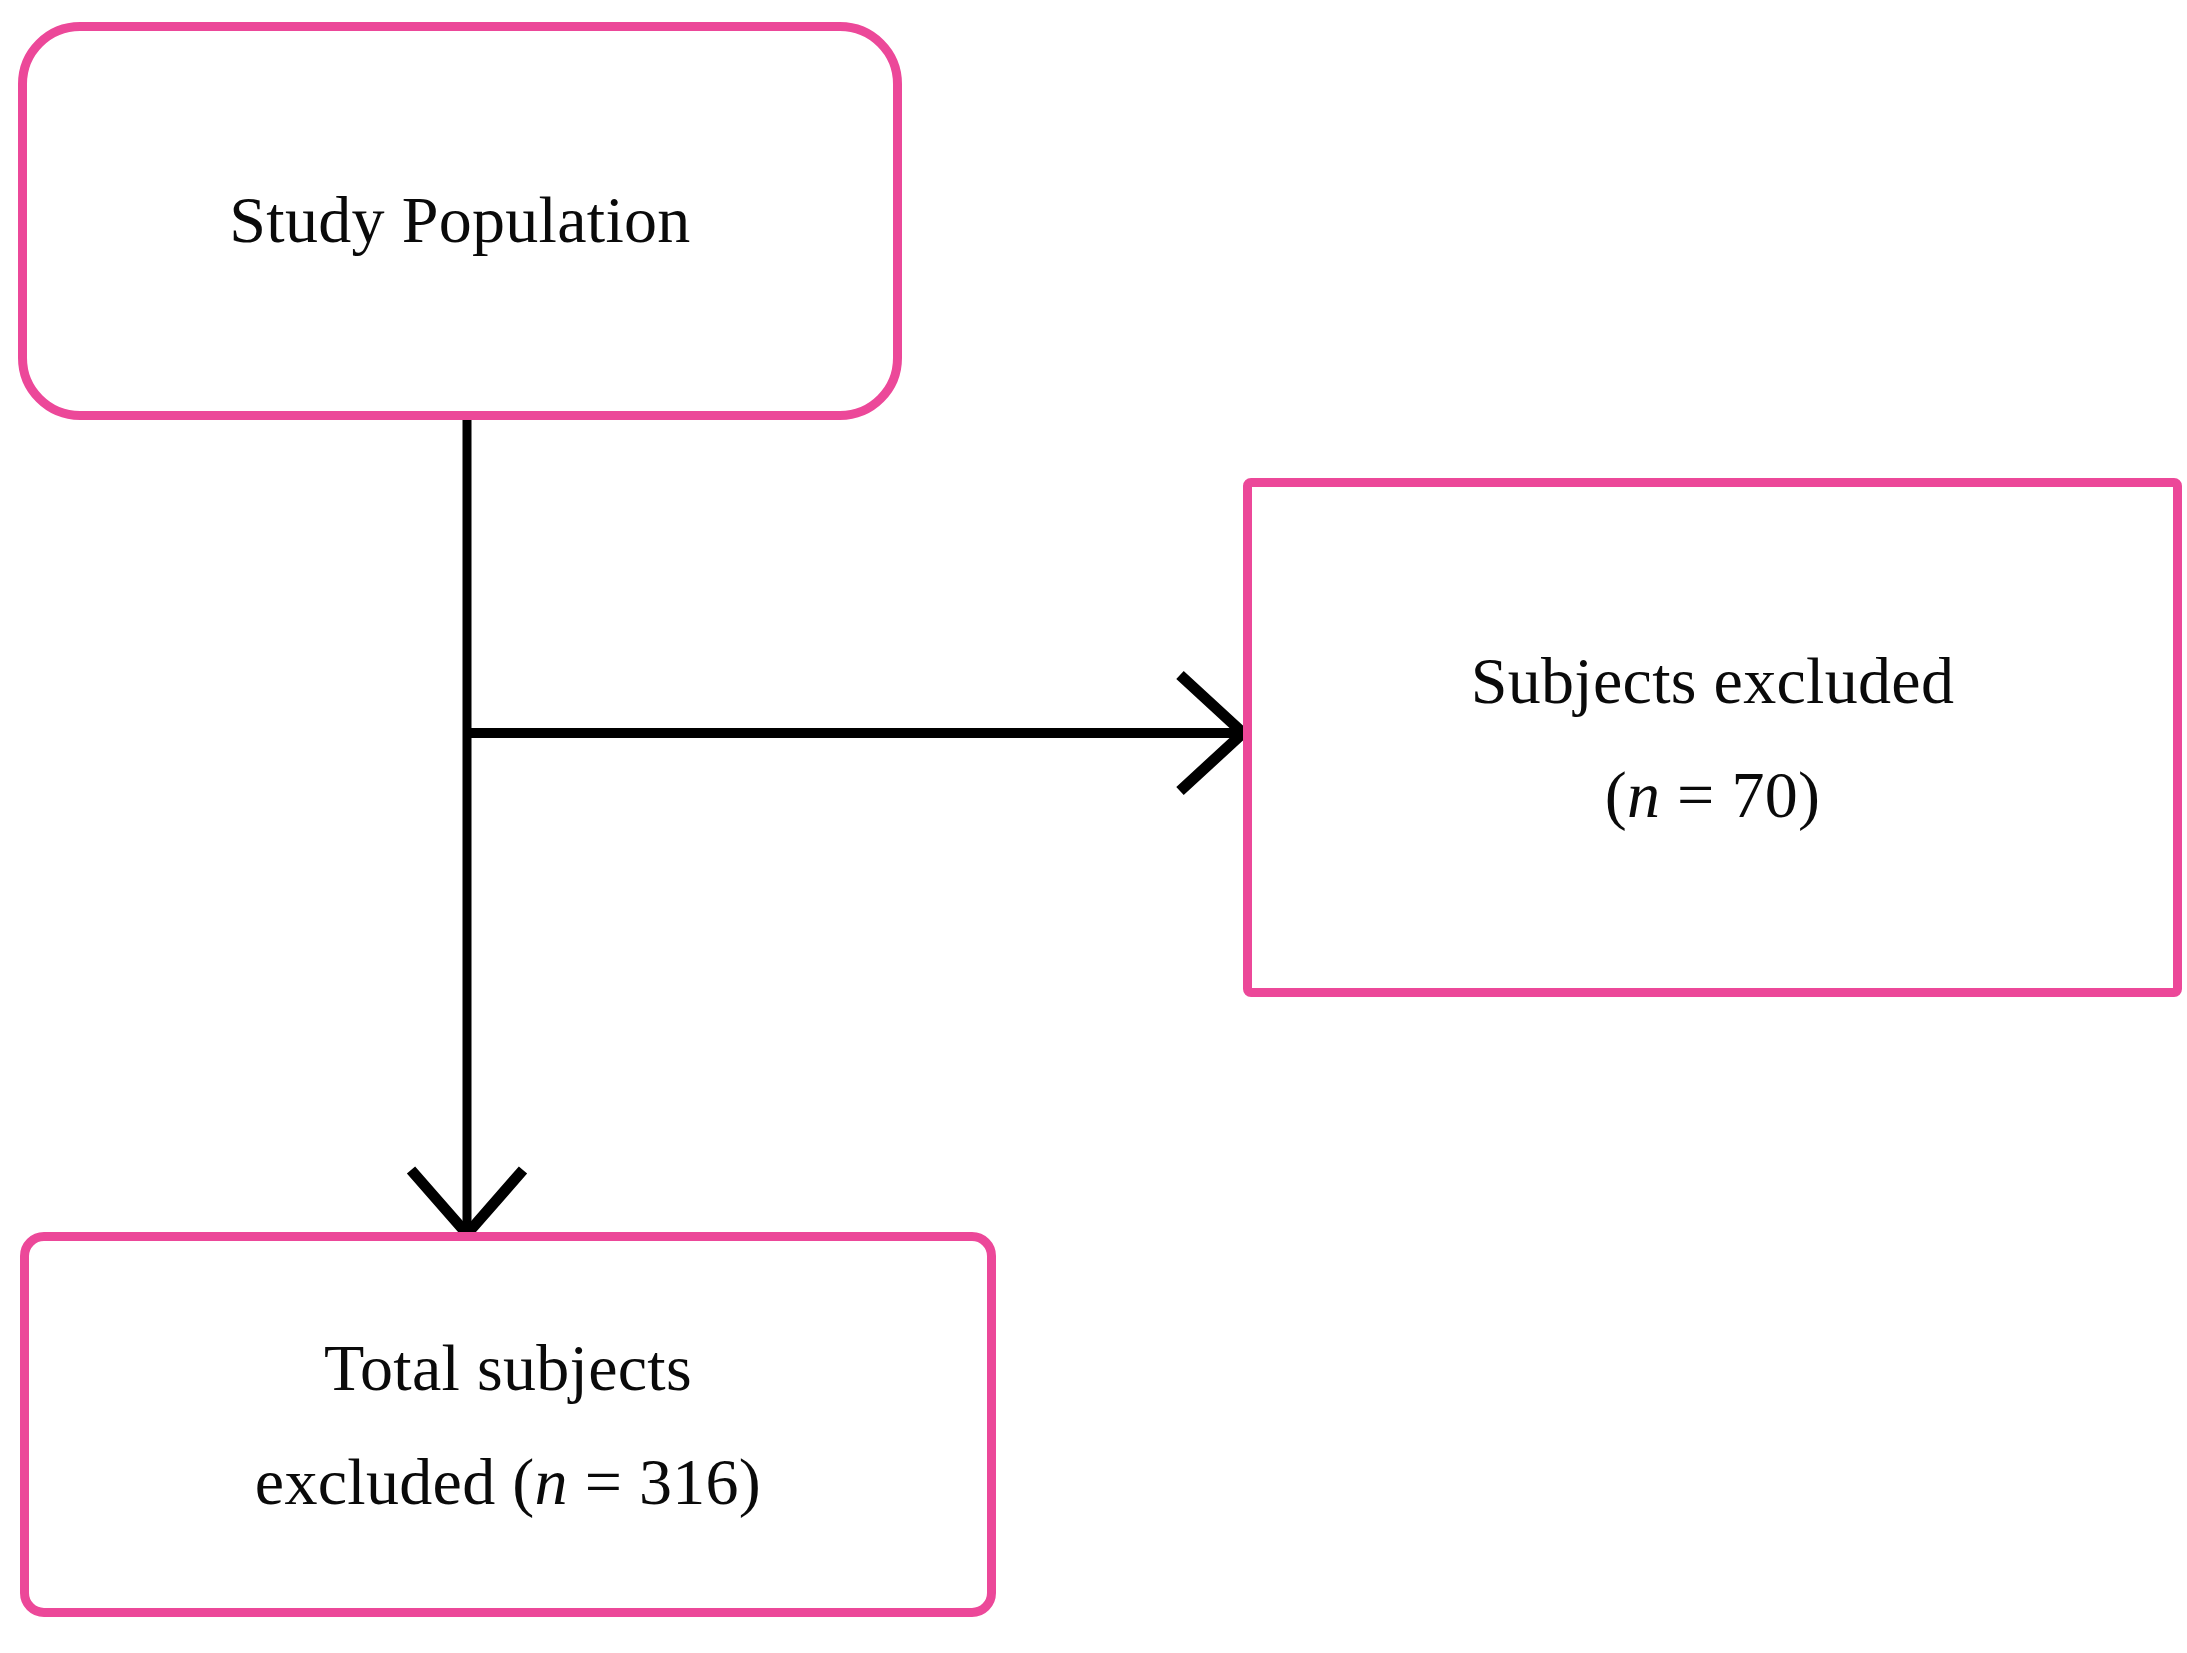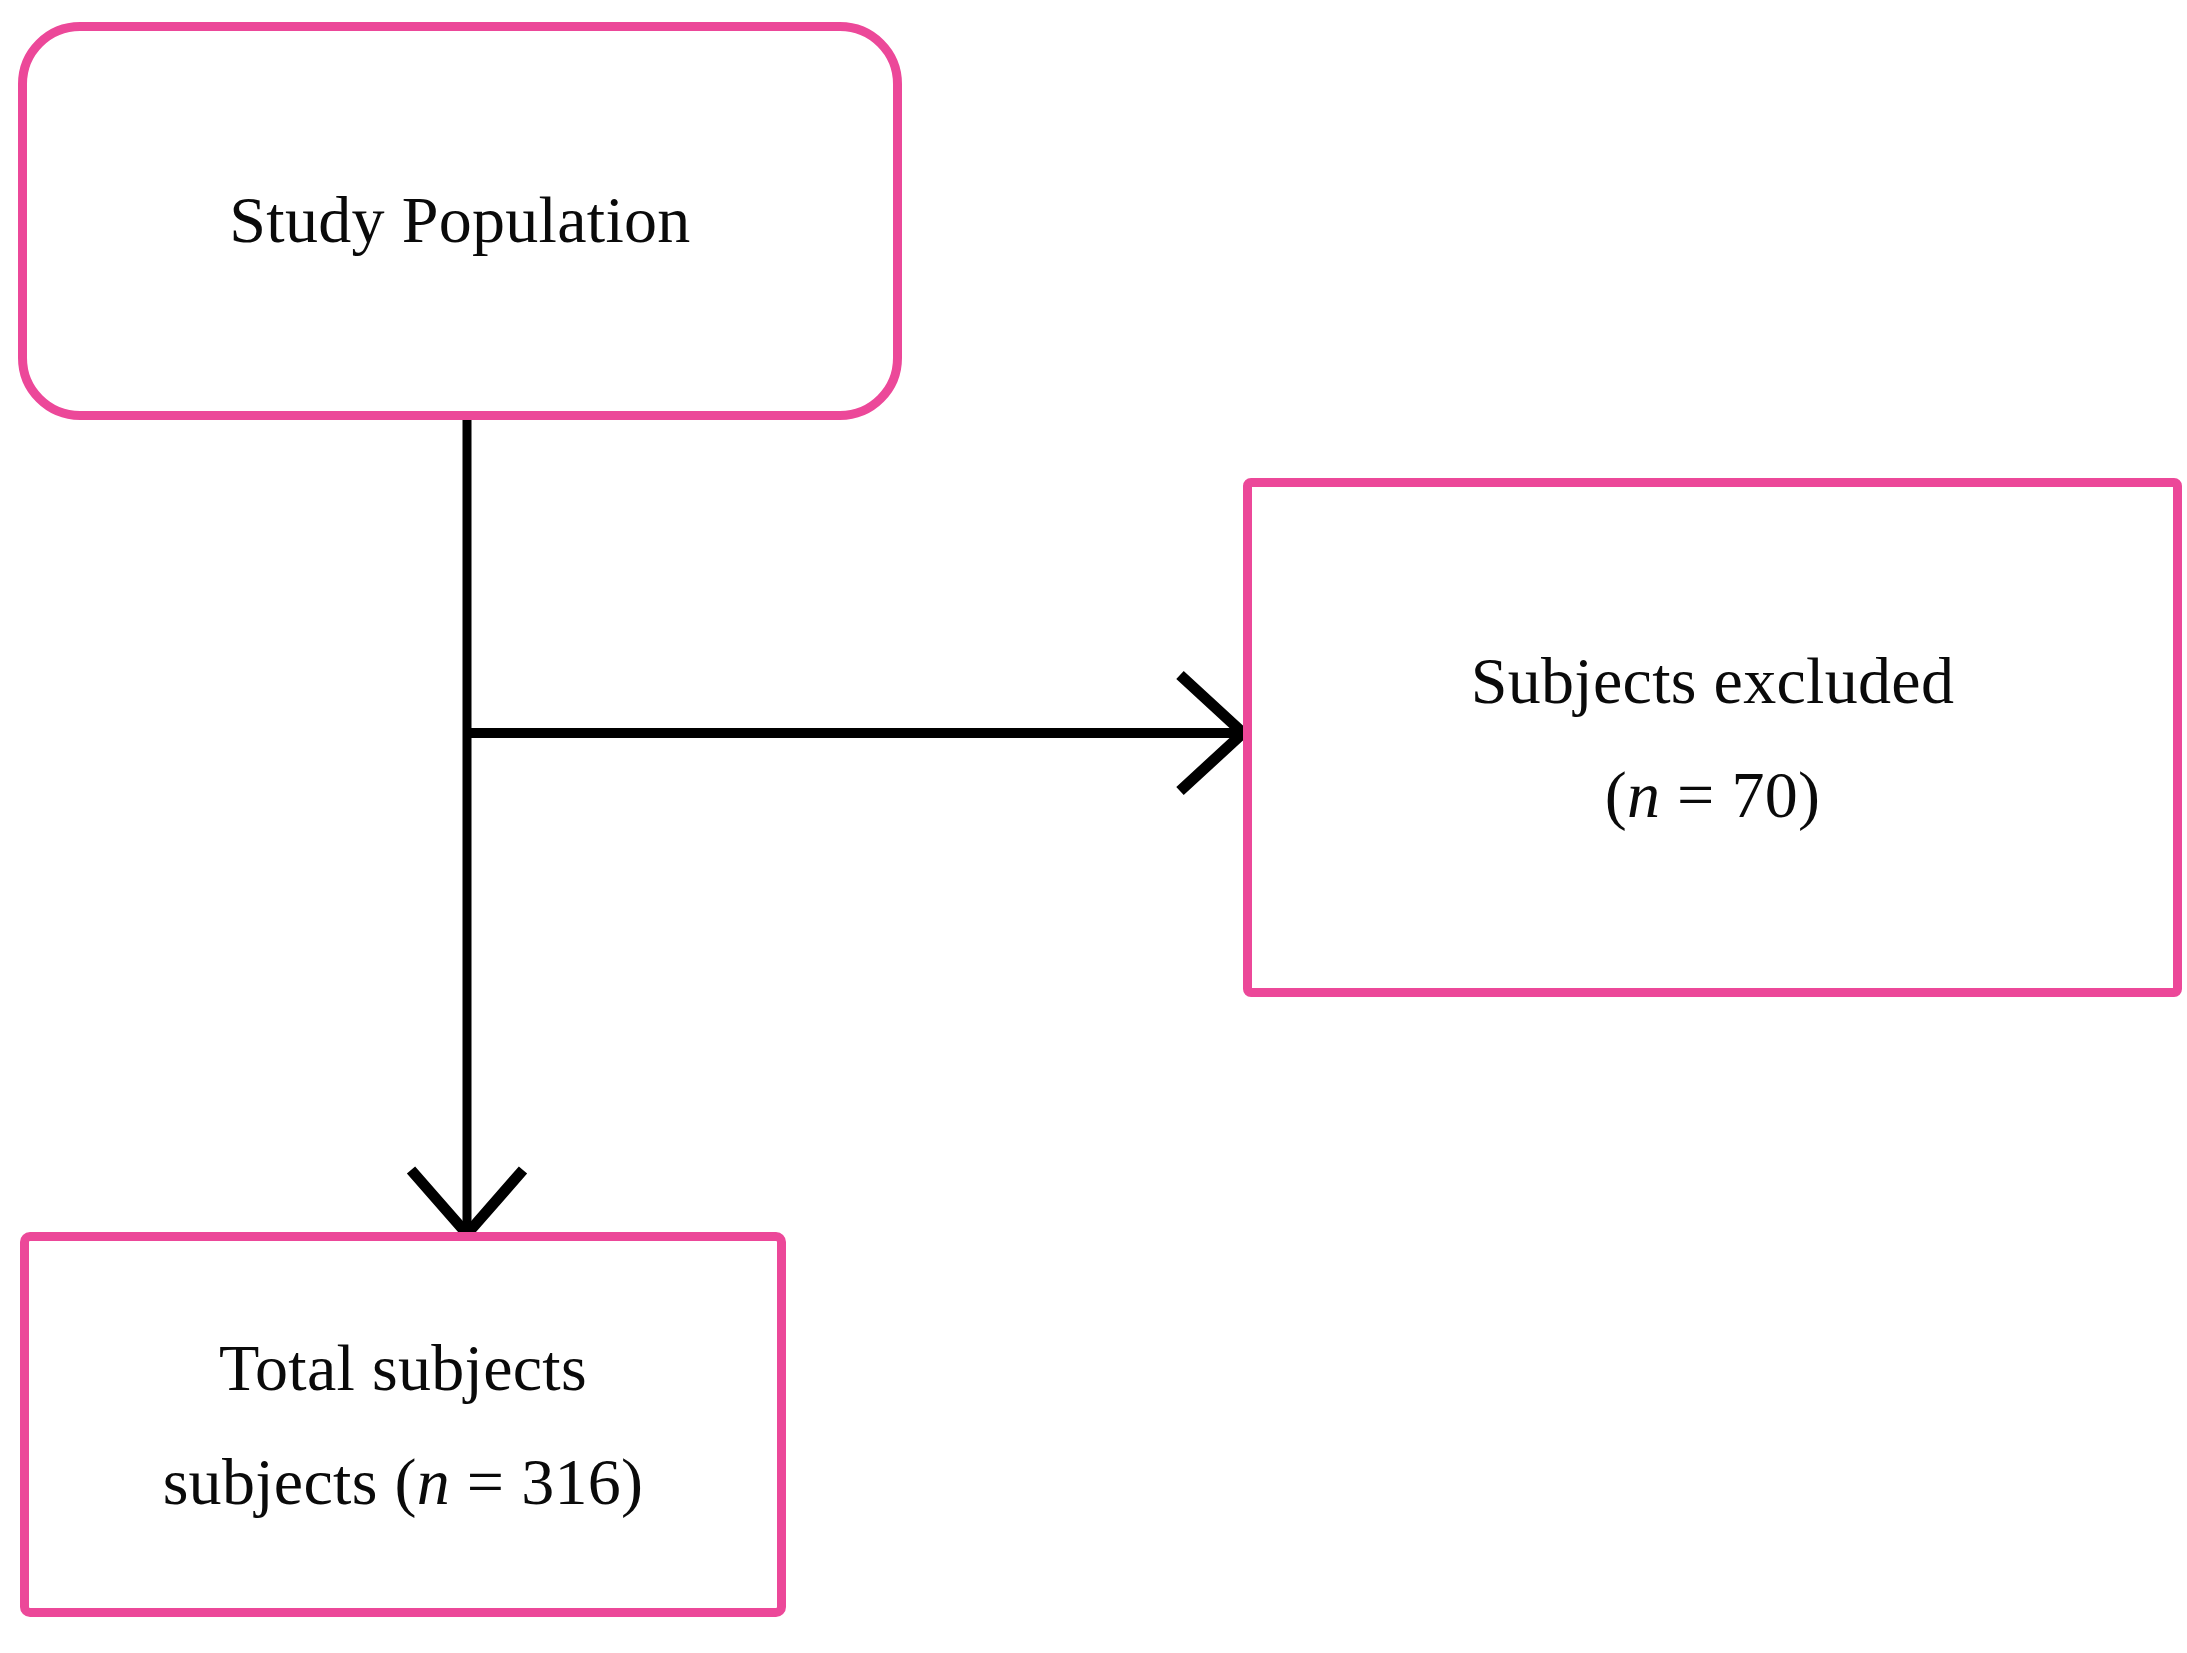--- a/index.html
+++ b/index.html
@@ -44,23 +44,23 @@
   #box-subjects-excluded {
     left: 1243px;
     top: 478px;
     width: 939px;
     height: 519px;
     border-radius: 8px;
   }
   #box-total-included {
     left: 20px;
     top: 1232px;
-    width: 766px;
+    width: 976px;
     height: 385px;
-    border-radius: 10px;
+    border-radius: 24px;
   }
   .node-line {
     display: block;
     font-size: 66px;
     line-height: 1.62;
     color: #0a0a0a;
     letter-spacing: 0.3px;
     white-space: nowrap;
   }
   .n-italic {
@@ -90,16 +90,16 @@
     <span class="node-line">Study Population</span>
   </div>
 
   <div class="node-box" id="box-subjects-excluded">
     <span class="node-line">Subjects excluded</span>
     <span class="node-line"><span>(</span><span class="n-italic">n</span><span> = 70)</span></span>
   </div>
 
   <div class="node-box" id="box-total-included">
     <span class="node-line">Total subjects</span>
-    <span class="node-line"><span>subjects (</span><span class="n-italic">n</span><span> = 316)</span></span>
+    <span class="node-line"><span>excluded (</span><span class="n-italic">n</span><span> = 316)</span></span>
   </div>
 
 </div>
 
 </body></html>

